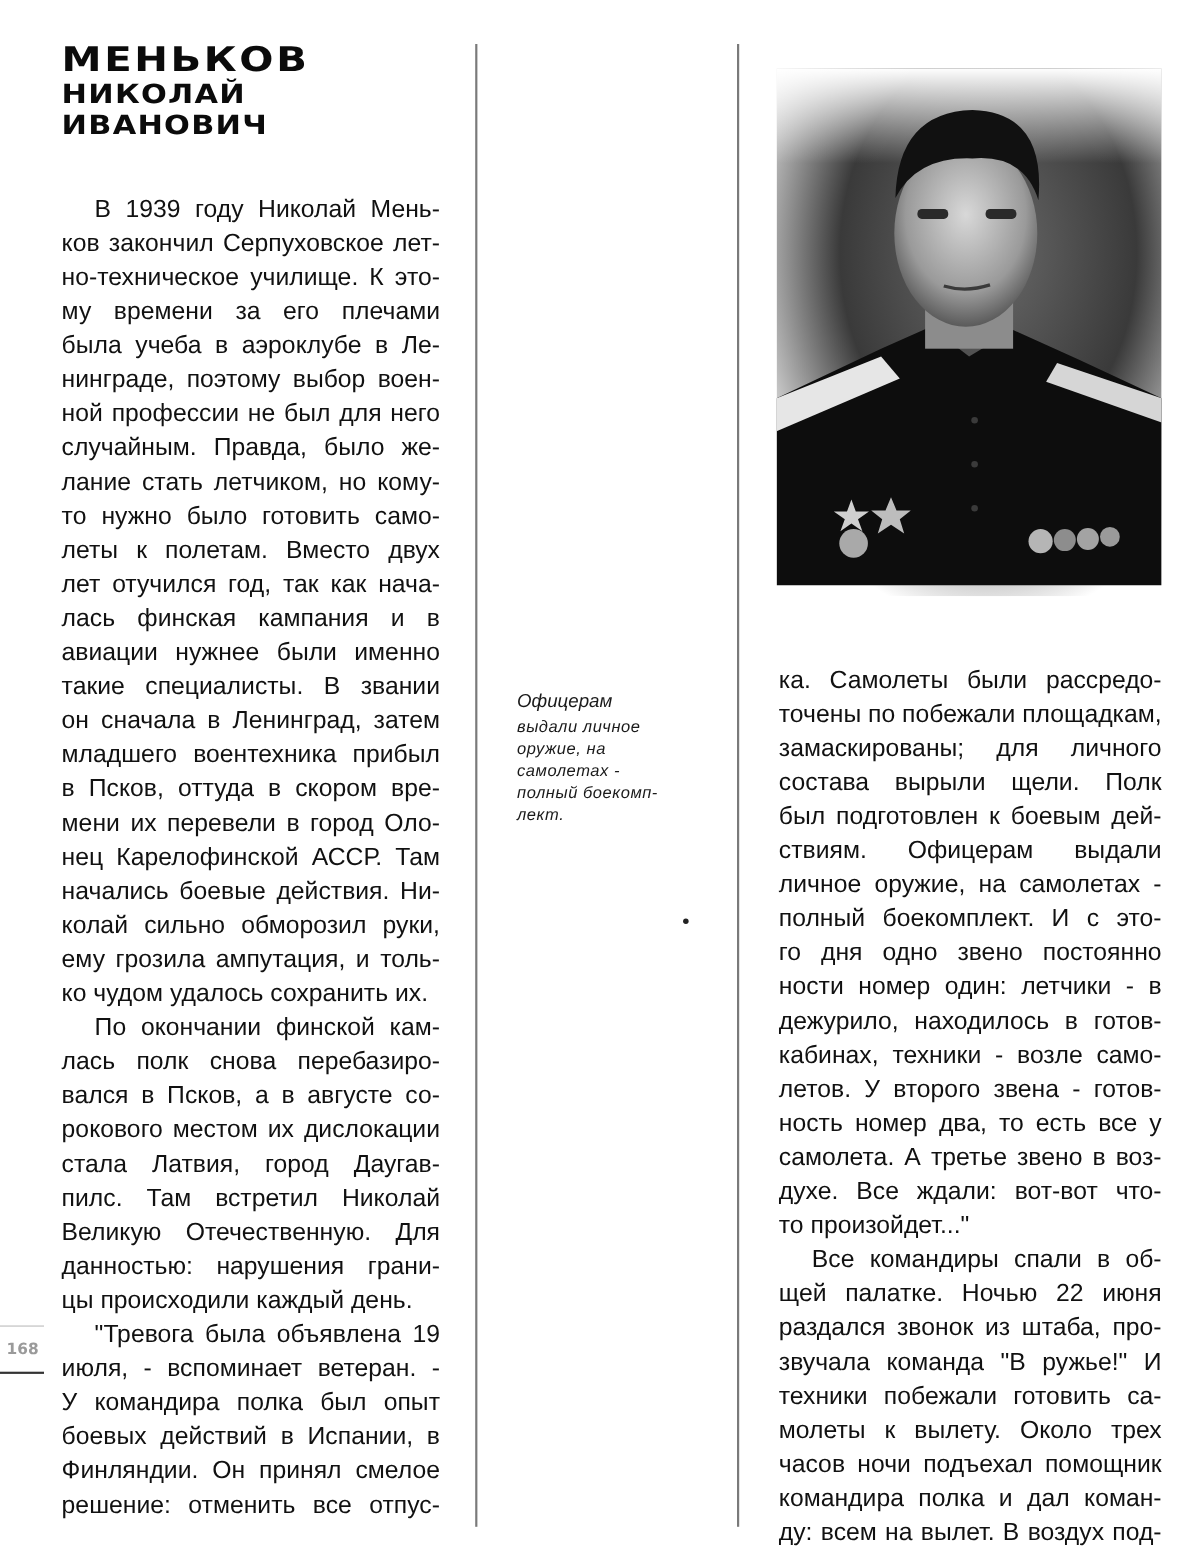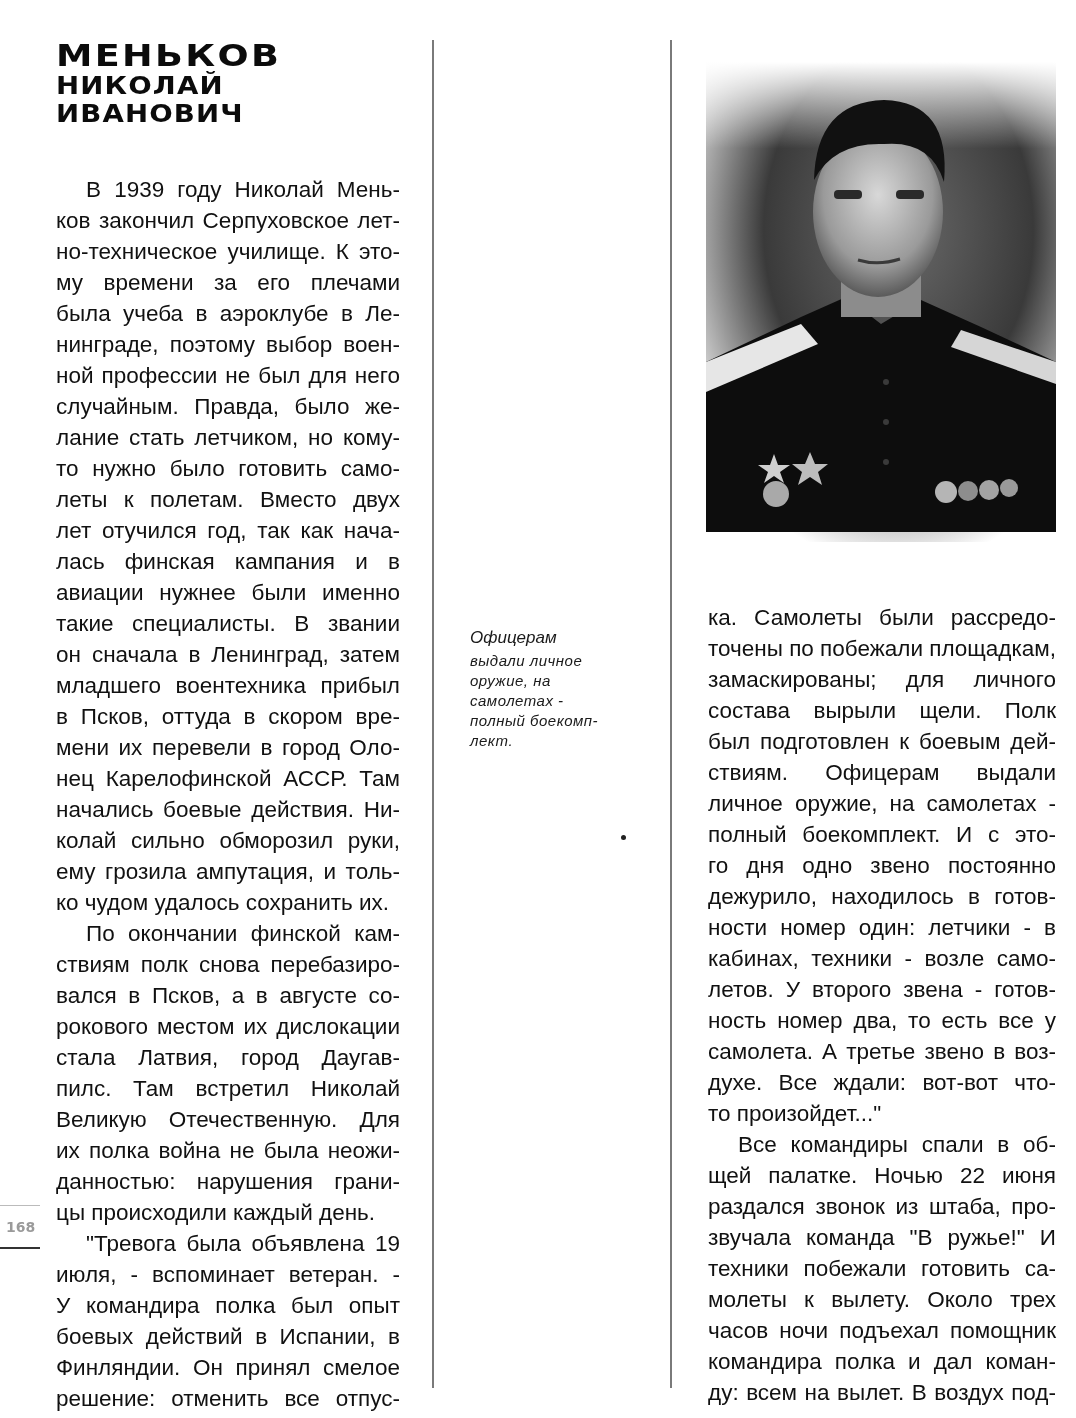--- a/index.html
+++ b/index.html
@@ -67,27 +67,26 @@
       <span class="line">он сначала в Ленинград, затем</span>
       <span class="line">младшего воентехника прибыл</span>
       <span class="line">в Псков, оттуда в скором вре-</span>
       <span class="line">мени их перевели в город Оло-</span>
       <span class="line">нец Карелофинской АССР. Там</span>
       <span class="line">начались боевые действия. Ни-</span>
       <span class="line">колай сильно обморозил руки,</span>
       <span class="line">ему грозила ампутация, и толь-</span>
       <span class="line last">ко чудом удалось сохранить их.</span>
       <span class="line indent">По окончании финской кам-</span>
-      <span class="line">ствиям полк снова перебазиро-</span>
+      <span class="line">лась полк снова перебазиро-</span>
       <span class="line">вался в Псков, а в августе со-</span>
       <span class="line">рокового местом их дислокации</span>
       <span class="line">стала Латвия, город Даугав-</span>
       <span class="line">пилс. Там встретил Николай</span>
       <span class="line">Великую Отечественную. Для</span>
-      <span class="line">их полка война не была неожи-</span>
       <span class="line">данностью: нарушения грани-</span>
       <span class="line last">цы происходили каждый день.</span>
       <span class="line indent">"Тревога была объявлена 19</span>
       <span class="line">июля, - вспоминает ветеран. -</span>
       <span class="line">У командира полка был опыт</span>
       <span class="line">боевых действий в Испании, в</span>
       <span class="line">Финляндии. Он принял смелое</span>
       <span class="line">решение: отменить все отпус-</span>
     </div>
 
@@ -145,22 +144,22 @@
   <div class="col col-right" id="rightCol">
       <span class="line">ка. Самолеты были рассредо-</span>
       <span class="line">точены по побежали площадкам,</span>
       <span class="line">замаскированы; для личного</span>
       <span class="line">состава вырыли щели. Полк</span>
       <span class="line">был подготовлен к боевым дей-</span>
       <span class="line">ствиям. Офицерам выдали</span>
       <span class="line">личное оружие, на самолетах -</span>
       <span class="line">полный боекомплект. И с это-</span>
       <span class="line">го дня одно звено постоянно</span>
+      <span class="line">ности номер один: летчики - в</span>
       <span class="line">дежурило, находилось в готов-</span>
-      <span class="line">ности номер один: летчики - в</span>
       <span class="line">кабинах, техники - возле само-</span>
       <span class="line">летов. У второго звена - готов-</span>
       <span class="line">ность номер два, то есть все у</span>
       <span class="line">самолета. А третье звено в воз-</span>
       <span class="line">духе. Все ждали: вот-вот что-</span>
       <span class="line last">то произойдет..."</span>
       <span class="line indent">Все командиры спали в об-</span>
       <span class="line">щей палатке. Ночью 22 июня</span>
       <span class="line">раздался звонок из штаба, про-</span>
       <span class="line">звучала команда "В ружье!" И</span>

